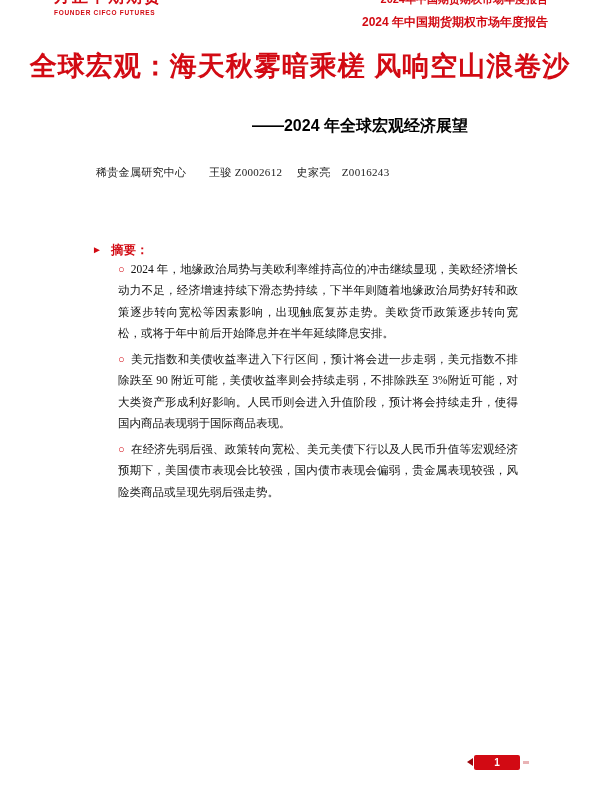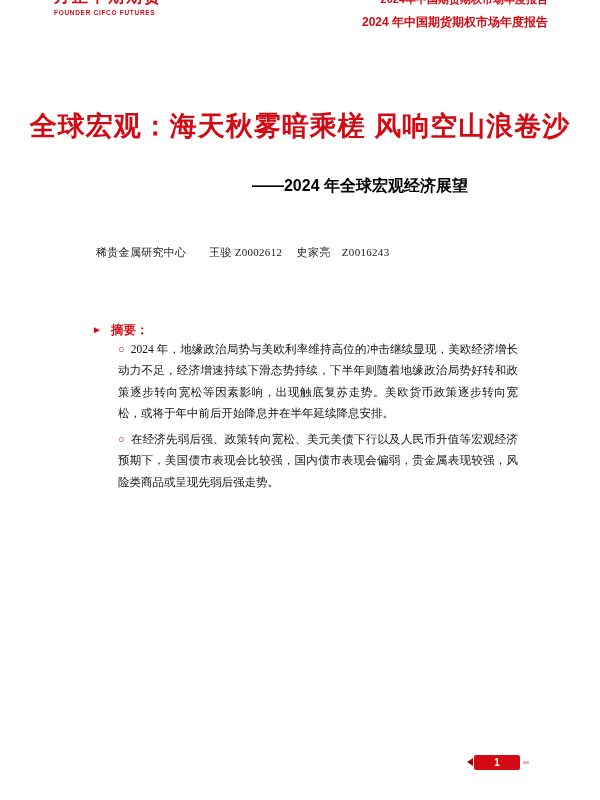--- a/index.html
+++ b/index.html
@@ -32,35 +32,35 @@
     font-family:"Liberation Sans",sans-serif;
     font-size:11px;font-weight:bold;color:#d20a13;line-height:1.3;
   }
   .series{
     margin-top:7px;
     font-family:"Liberation Sans",sans-serif;
     font-size:12px;font-weight:bold;color:#d20a13;
   }
   
   .title{
-    margin:0;padding-top:108px;
+    margin:0;padding-top:48px;
     text-align:center;
     font-family:"Liberation Sans",sans-serif;
     font-size:27px;font-weight:bold;color:#d20a13;
     letter-spacing:1px;
   }
   .subtitle{
     margin-top:32px;
     text-align:right;padding-right:108px;
     font-family:"Liberation Sans",sans-serif;
     font-size:16px;font-weight:bold;color:#000;
   }
   
   .authors{
-    margin-top:48px;
+    margin-top:28px;
     padding-left:72px;
     font-size:11px;color:#222;
     letter-spacing:0.3px;
   }
   
   .summary{margin-top:62px;padding:0 56px 0 68px;}
   .summary-head{
     font-family:Liberation Sans, sans-serif;
     font-size:12.5px;font-weight:bold;color:#d20a13;
   }
@@ -123,19 +123,20 @@
   <div class="subtitle">——2024 年全球宏观经济展望</div>
 
   <div class="authors">稀贵金属研究中心　　王骏 Z0002612　 史家亮　Z0016243</div>
 
   <div class="summary">
     <div class="summary-head">
       <span class="arrow-icon">►</span><span>摘要：</span>
     </div>
     <div class="summary-items">
       <p class="item"><span class="circle-icon">○</span><span>2024 年，地缘政治局势与美欧利率维持高位的冲击继续显现，美欧经济增长动力不足，经济增速持续下滑态势持续，下半年则随着地缘政治局势好转和政策逐步转向宽松等因素影响，出现触底复苏走势。美欧货币政策逐步转向宽松，或将于年中前后开始降息并在半年延续降息安排。</span></p>
+      <p class="item"><span class="circle-icon">○</span><span>美元指数和美债收益率进入下行区间，预计将会进一步走弱，美元指数不排除跌至 90 附近可能，美债收益率则会持续走弱，不排除跌至 3%附近可能，对大类资产形成利好影响。人民币则会进入升值阶段，预计将会持续走升，使得国内商品表现弱于国际商品表现。</span></p>
       <p class="item"><span class="circle-icon">○</span><span>在经济先弱后强、政策转向宽松、美元美债下行以及人民币升值等宏观经济预期下，美国债市表现会比较强，国内债市表现会偏弱，贵金属表现较强，风险类商品或呈现先弱后强走势。</span></p>
     </div>
   </div>
 
   <div class="page-badge">1</div>
 
 </div>
 
 </body></html>

